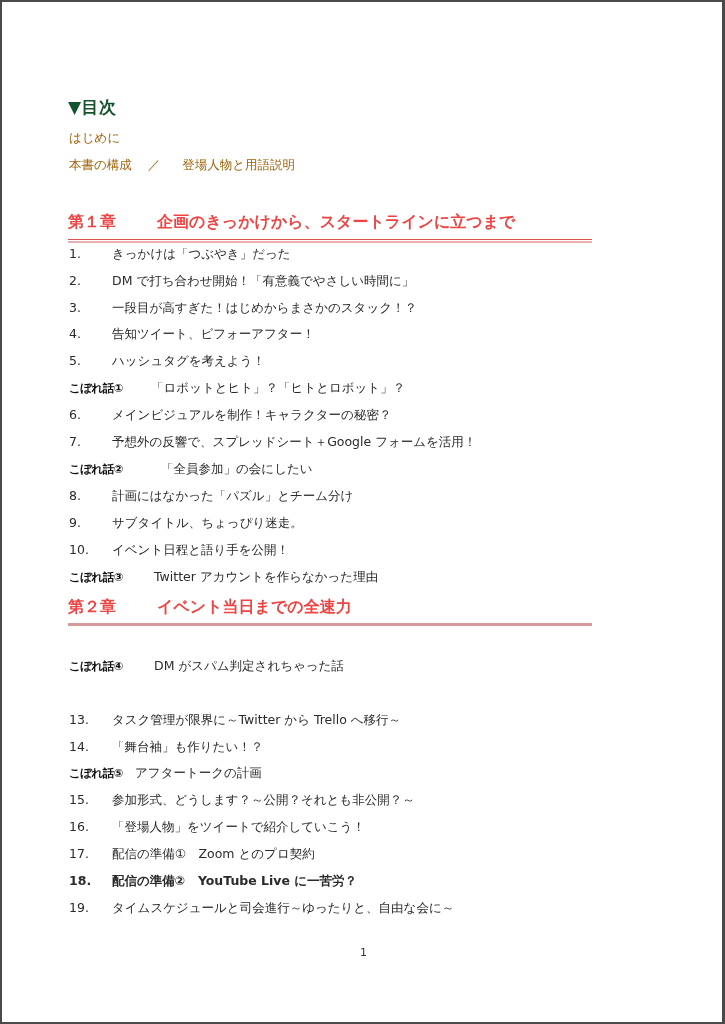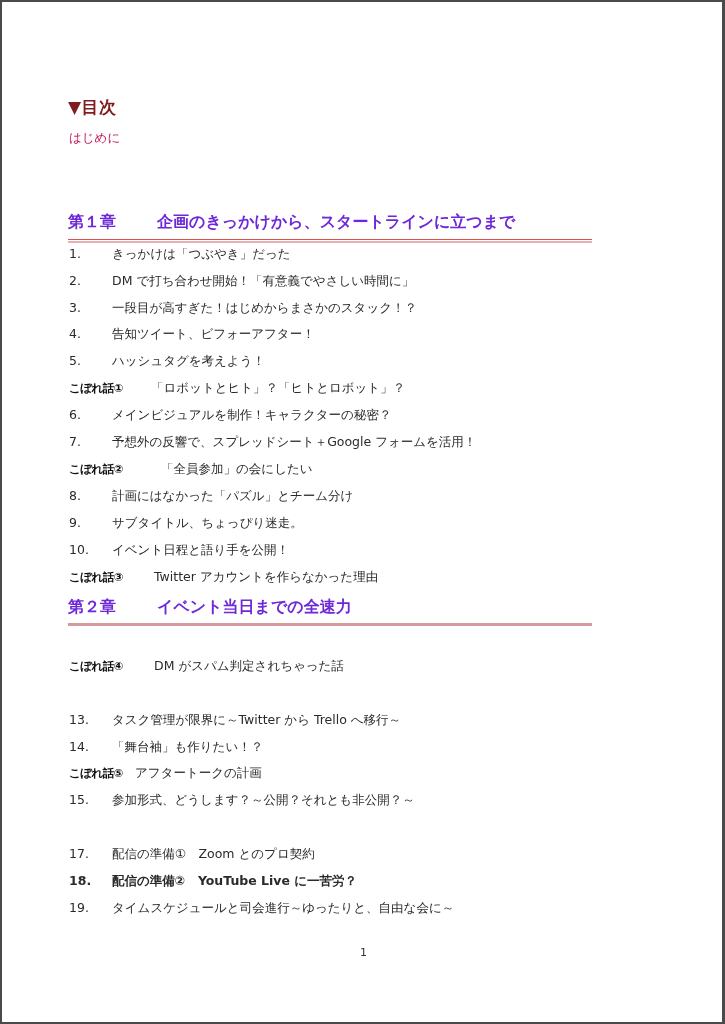--- a/index.html
+++ b/index.html
@@ -14,31 +14,31 @@
     width: 725px; height: 1024px;
     box-sizing: border-box;
     border-top: 2px solid #4a4a4a;
     border-left: 2px solid #4a4a4a;
     border-right: 3px solid #4a4a4a;
     border-bottom: 2px solid #4a4a4a;
     background: #fff;
   }
   .toc-title {
     position: absolute; left: 66px; top: 94px;
-    font-size: 17px; font-weight: bold; color: #7f1d1d;
+    font-size: 17px; font-weight: bold; color: #14532d;
     letter-spacing: 0.5px;
   }
   .front {
     position: absolute; left: 67px;
-    font-size: 12.5px; color: #be185d;
+    font-size: 12.5px; color: #a16207;
   }
   .front .sep { display: inline-block; margin: 0 22px 0 16px; }
   .chapter {
     position: absolute; left: 66px; width: 524px;
-    font-size: 16px; font-weight: bold; color: #6d28d9;
+    font-size: 16px; font-weight: bold; color: #ef4444;
     height: 22px; line-height: 22px;
   }
   .chapter .num { display: inline-block; width: 89px; }
   .chapter .rule1 {
     position: absolute; left: 0; right: 0; bottom: -7px;
     height: 1px; background: #d9534f;
   }
   .chapter .rule2 {
     position: absolute; left: 0; right: 0; bottom: -10px;
     height: 2px; background: #e8b0b0;
@@ -62,20 +62,23 @@
 </head>
 <body>
 
 <div class="page">
 
   <div class="toc-title">▼目次</div>
 
   <div class="front" style="top:128px;">
     <span>はじめに</span>
   </div>
+  <div class="front" style="top:155px;">
+    <span>本書の構成</span><span class="sep">／</span><span>登場人物と用語説明</span>
+  </div>
 
   <div class="chapter ch1" style="top:209px;">
     <span class="num">第１章</span><span>企画のきっかけから、スタートラインに立つまで</span>
     <div class="rule1"></div>
     <div class="rule2"></div>
   </div>
 
   <div class="entry" style="top:243px;"><span class="n">1.</span><span class="t">きっかけは「つぶやき」だった</span></div>
   <div class="entry" style="top:270px;"><span class="n">2.</span><span class="t">DM で打ち合わせ開始！「有意義でやさしい時間に」</span></div>
   <div class="entry" style="top:297px;"><span class="n">3.</span><span class="t">一段目が高すぎた！はじめからまさかのスタック！？</span></div>
@@ -94,18 +97,19 @@
     <span class="num">第２章</span><span>イベント当日までの全速力</span>
     <div class="rule1"></div>
     
   </div>
 
   <div class="entry aside" style="top:655px;"><span class="n" style="margin-right:31px;">こぼれ話④</span><span class="t">DM がスパム判定されちゃった話</span></div>
   <div class="entry" style="top:709px;"><span class="n">13.</span><span class="t">タスク管理が限界に～Twitter から Trello へ移行～</span></div>
   <div class="entry" style="top:736px;"><span class="n">14.</span><span class="t">「舞台袖」も作りたい！？</span></div>
   <div class="entry aside" style="top:762px;"><span class="n" style="margin-right:12px;">こぼれ話⑤</span><span class="t">アフタートークの計画</span></div>
   <div class="entry" style="top:789px;"><span class="n">15.</span><span class="t">参加形式、どうします？～公開？それとも非公開？～</span></div>
+  <div class="entry" style="top:816px;"><span class="n">16.</span><span class="t">「登場人物」をツイートで紹介していこう！</span></div>
   <div class="entry" style="top:843px;"><span class="n">17.</span><span class="t">配信の準備①　Zoom とのプロ契約</span></div>
   <div class="entry" style="top:870px;font-weight:bold;"><span class="n">18.</span><span class="t">配信の準備②　YouTube Live に一苦労？</span></div>
   <div class="entry" style="top:897px;"><span class="n">19.</span><span class="t">タイムスケジュールと司会進行～ゆったりと、自由な会に～</span></div>
 
   <div class="page-num">1</div>
 </div>
 
 </body></html>

